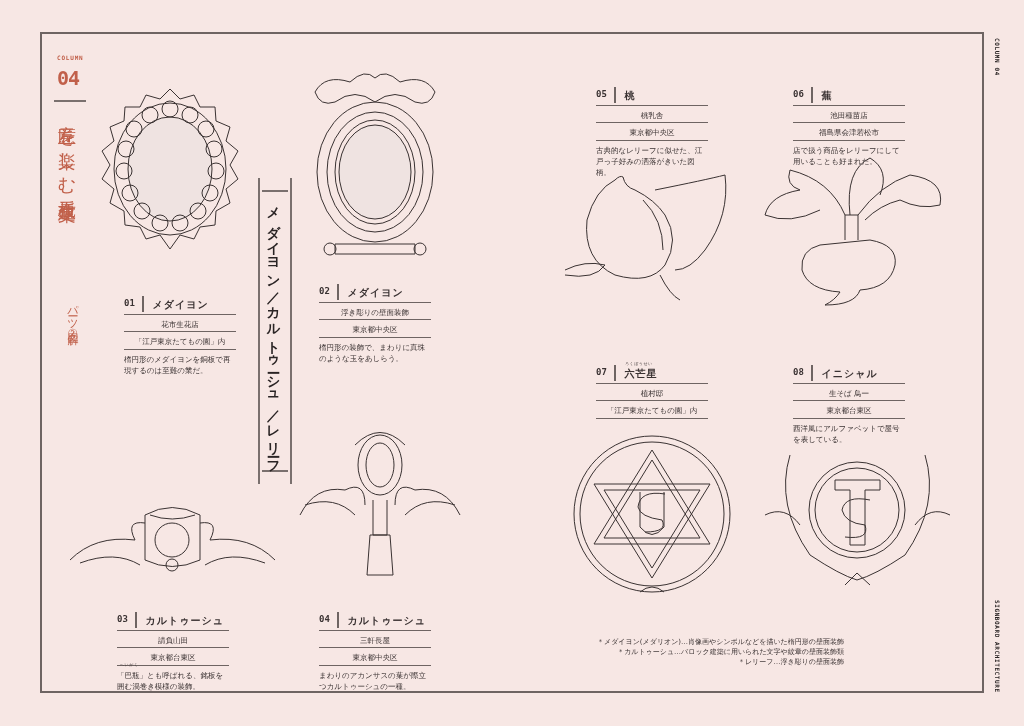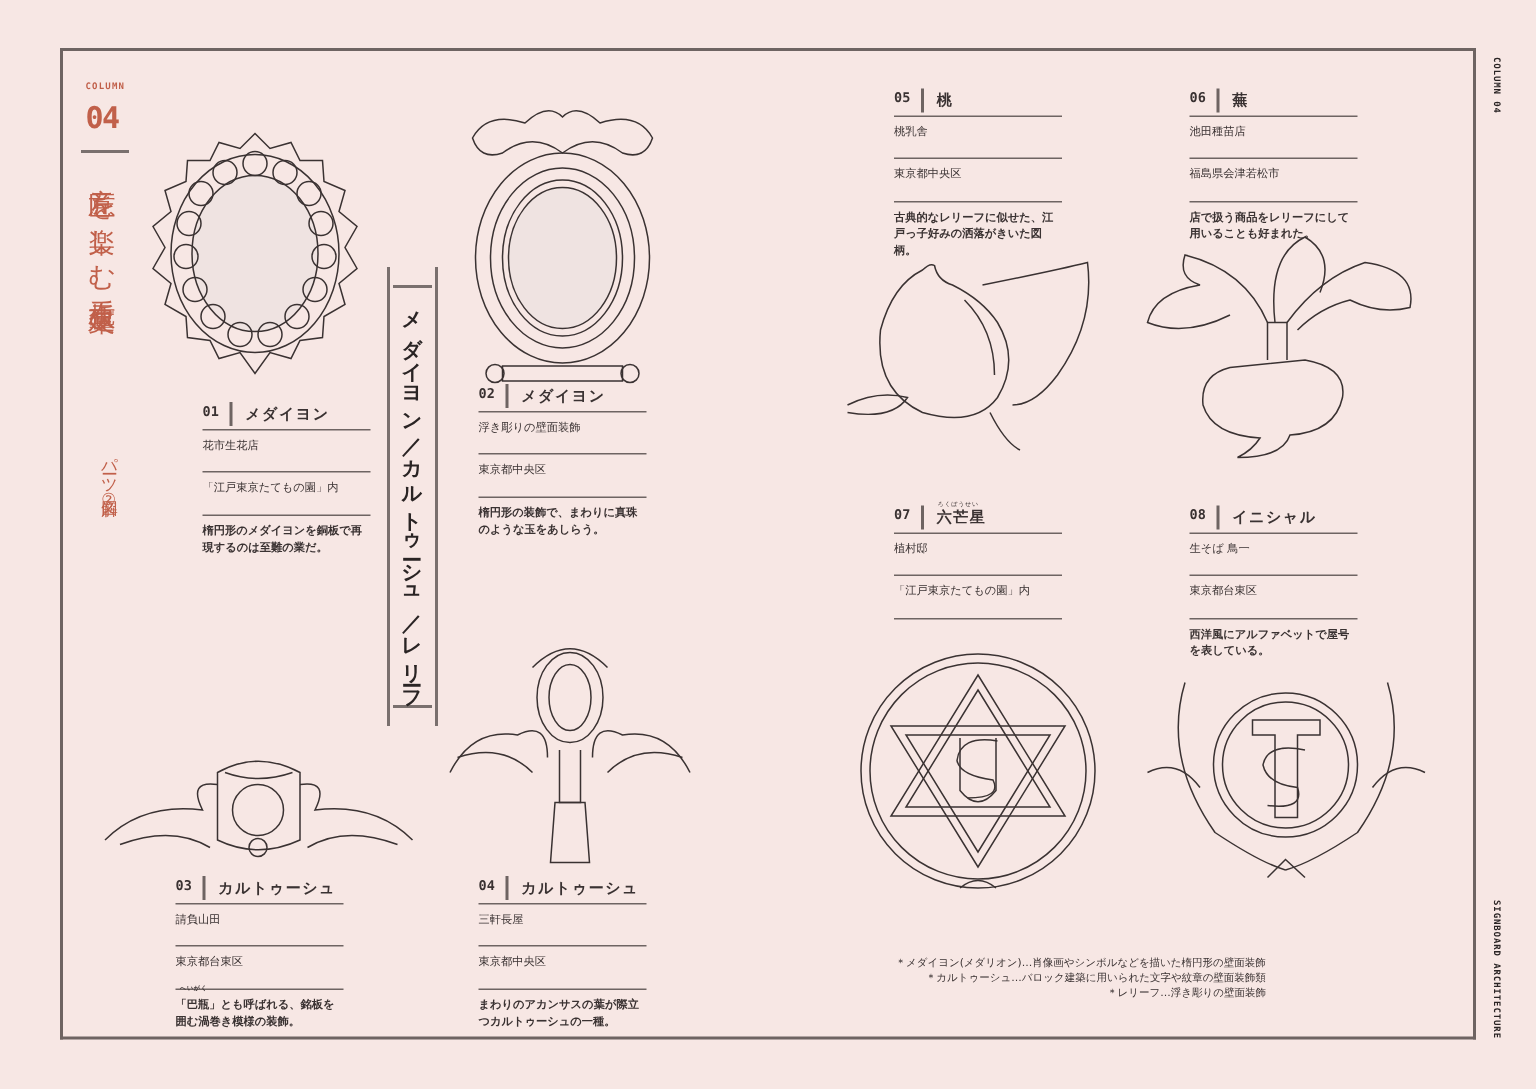--- a/index.html
+++ b/index.html
@@ -19,26 +19,26 @@
   .vsub { position:absolute; left:64px; top:297px; writing-mode:vertical-rl; font-size:11px; color:#c1604a; letter-spacing:1px; }
 
   .vbanner { position:absolute; left:258px; top:178px; width:34px; height:306px; }
   .vbanner .lb, .vbanner .rb { position:absolute; top:0; width:2px; height:306px; background:#7a706e; }
   .vbanner .lb { left:0; } .vbanner .rb { right:0; }
   .vbanner .tb, .vbanner .bb { position:absolute; left:4px; width:26px; height:2px; background:#7a706e; }
   .vbanner .tb { top:12px; } .vbanner .bb { bottom:12px; }
   .vbanner .txt { position:absolute; left:7px; top:20px; writing-mode:vertical-rl; font-size:13.5px; font-weight:bold; letter-spacing:1.5px; color:#2a2424; }
 
   .entry { position:absolute; width:112px; font-size:7.5px; line-height:1.5; color:#3a3232; }
-  .entry .head { display:flex; align-items:center; height:16px; border-bottom:1.5px solid #6e6462; padding-bottom:2px; }
+  .entry .head { display:flex; align-items:center; height:16px; border-bottom:1.5px solid #6e6462; padding-bottom:2px;margin-top:28px; }
   .entry .num { font-family:"DejaVu Sans Mono", monospace; font-weight:bold; font-size:9px; width:18px; }
   .entry .sep { width:1.5px; height:16px; background:#6e6462; margin:0 9px 0 0; }
   .entry .name { font-weight:bold; font-size:10px; letter-spacing:1px; }
-  .entry .line { border-bottom:1.5px solid #6e6462; padding:4px 0 12px; white-space:nowrap; }
-  .entry .desc { padding-top:4px;font-weight:bold; }
+  .entry .line { border-bottom:1.5px solid #6e6462; padding:4px 0 1px; white-space:nowrap;text-align:center; }
+  .entry .desc { padding-top:4px; }
   .ruby { position:absolute; font-size:4px; top:-4px; left:29px; letter-spacing:0.5px; }
 
   .notes { position:absolute; left:597px; top:638px; font-size:7px; line-height:1.4; color:#3a3232;text-align:right; }
   .rside { position:absolute; left:994px; writing-mode:vertical-rl; font-size:6px; font-weight:bold; letter-spacing:0.6px; color:#2a2424; font-family:"DejaVu Sans Mono", monospace; }
   .pnum { position:absolute; font-size:7px; font-weight:bold; font-family:"DejaVu Sans Mono", monospace; color:#2a2424;margin-top:48px; }
 
   svg.ill { position:absolute; overflow:visible; }
   svg.ill * { fill:none; stroke:#3a3232; stroke-width:1; }
   svg.ill .fill { fill:#efe3e1; }
 </style>
@@ -148,21 +148,21 @@
 <svg class="ill" style="left:760px;top:445px" width="195" height="150" viewBox="0 0 195 150">
   <circle cx="97" cy="65" r="48"></circle>
   <circle cx="97" cy="65" r="42"></circle>
   <path d="M75 35 L120 35 L120 45 L105 45 L105 100 L90 100 L90 45 L75 45 Z"></path>
   <path d="M110 55 Q85 50 82 65 Q85 78 105 80 Q110 95 85 92"></path>
   <path d="M30 10 Q15 60 50 110 Q80 130 97 135 M165 10 Q180 60 145 110 Q115 130 97 135"></path>
   <path d="M5 70 Q25 60 40 80 M190 70 Q170 60 155 80"></path>
   <path d="M85 140 L97 128 L110 140"></path>
 </svg>
 
-<div class="entry" style="left:135px;top:268px">
+<div class="entry" style="left:124px;top:268px">
   <div class="head">
       <span class="num">01</span>
       <span class="sep"></span>
       <span class="name">メダイヨン</span>
     </div>
   <div class="line">花市生花店</div>
   <div class="line">「江戸東京たてもの園」内</div>
   <div class="desc">楕円形のメダイヨンを銅板で再現するのは至難の業だ。</div>
 </div>
 

